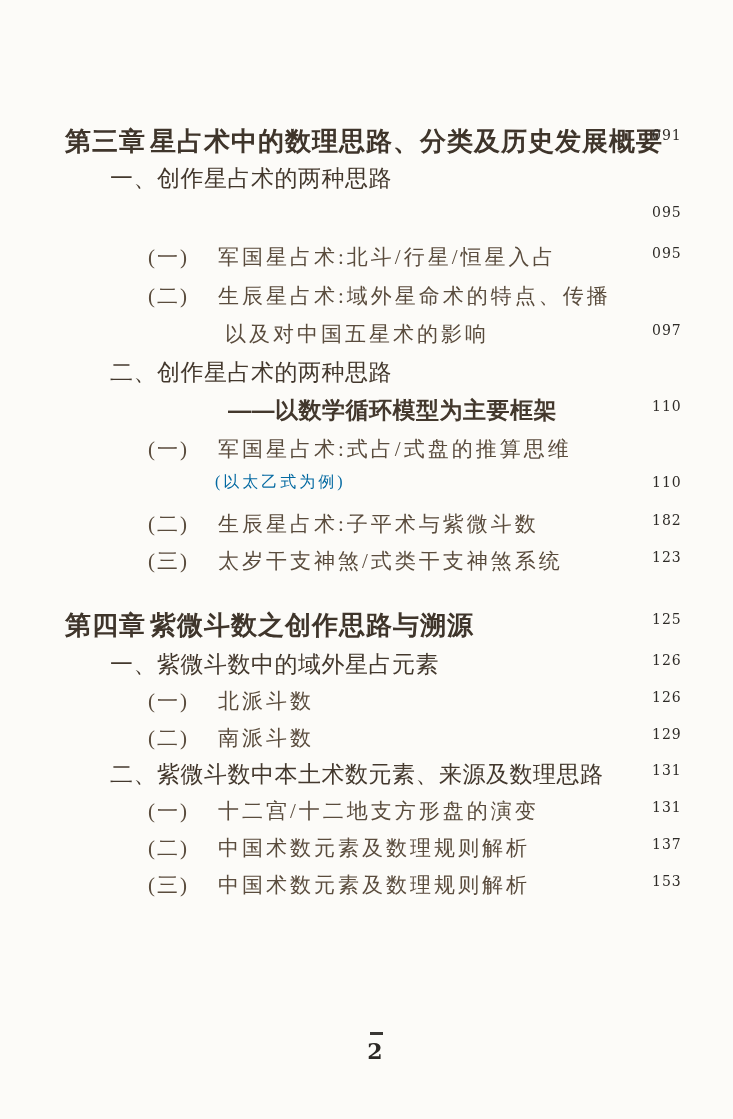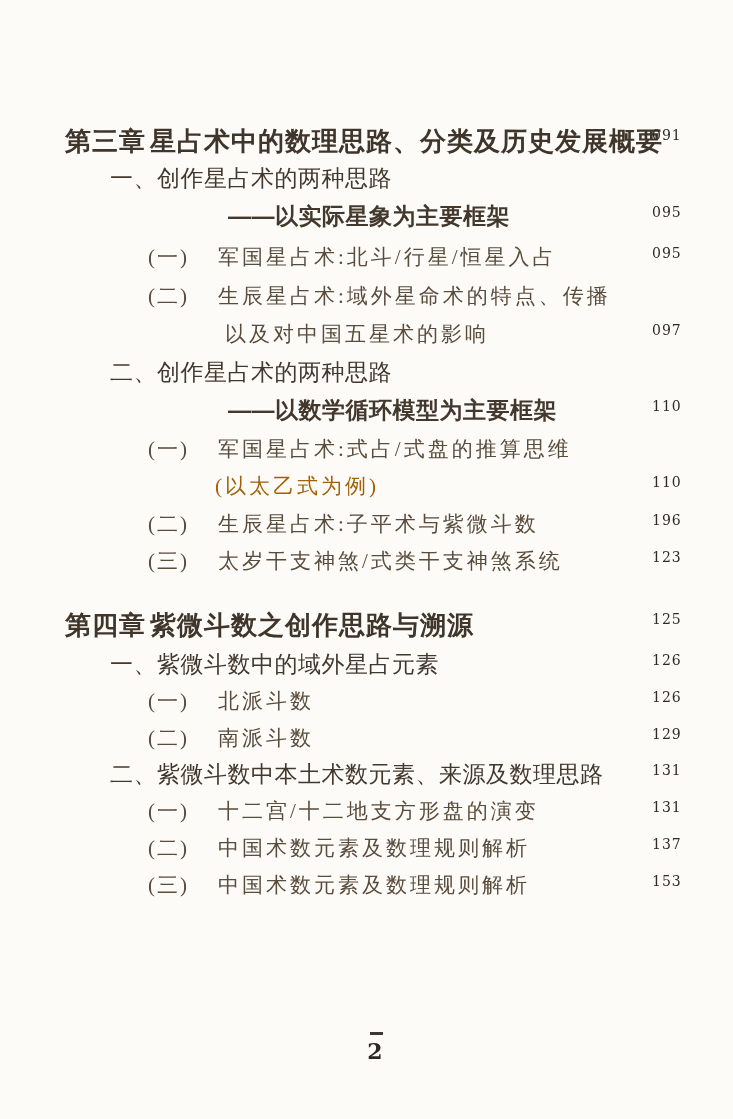--- a/index.html
+++ b/index.html
@@ -71,23 +71,23 @@
     position: absolute; left: 225px; top: 1px;
     font-size: 21px;
     font-weight: 400;
     color: #5a4c3d;
     letter-spacing: 3px;
     font-family: Liberation Mono, monospace;
     text-align: right;
   }
   .row.cont2 .text {
     position: absolute; left: 215px; top: 1px;
-    font-size: 21px;
-    font-weight: 400;
-    color: #a16207;
+    font-size: 16px;
+    font-weight: 400;
+    color: #0369a1;
     letter-spacing: 3px;
     font-family: "Liberation Serif", serif;
   }
   
   .row .pagenum {
     position: absolute;
     left: 652px;
     top: 3px;
     width: 60px;
     font-family: "DejaVu Serif", serif;
@@ -128,21 +128,20 @@
     <span class="text">星占术中的数理思路、分类及历史发展概要</span>
     <span class="pagenum">091</span>
   </div>
 
   <div class="row section" style="top:163px">
     <span class="text">一、创作星占术的两种思路</span>
     <span class="pagenum"></span>
   </div>
 
   <div class="row dash" style="top:201px">
-    <span class="text">——以实际星象为主要框架</span>
     <span class="pagenum">095</span>
   </div>
 
   <div class="row sub" style="top:242px">
     <span class="label">(一)</span>
     <span class="text">军国星占术:北斗/行星/恒星入占</span>
     <span class="pagenum">095</span>
   </div>
 
   <div class="row sub" style="top:281px">
@@ -173,21 +172,21 @@
   </div>
 
   <div class="row cont2" style="top:471px">
     <span class="text">(以太乙式为例)</span>
     <span class="pagenum">110</span>
   </div>
 
   <div class="row sub" style="top:509px">
     <span class="label">(二)</span>
     <span class="text">生辰星占术:子平术与紫微斗数</span>
-    <span class="pagenum">196</span>
+    <span class="pagenum">182</span>
   </div>
 
   <div class="row sub" style="top:546px">
     <span class="label">(三)</span>
     <span class="text">太岁干支神煞/式类干支神煞系统</span>
     <span class="pagenum">123</span>
   </div>
 
   <div class="row chapter" style="top:608px">
     <span class="label">第四章</span>

